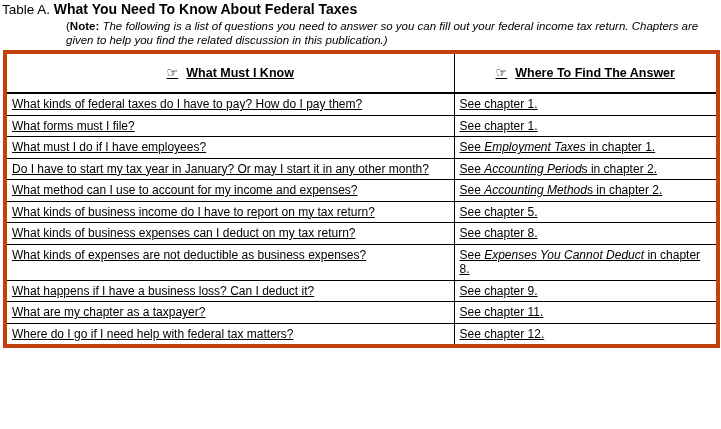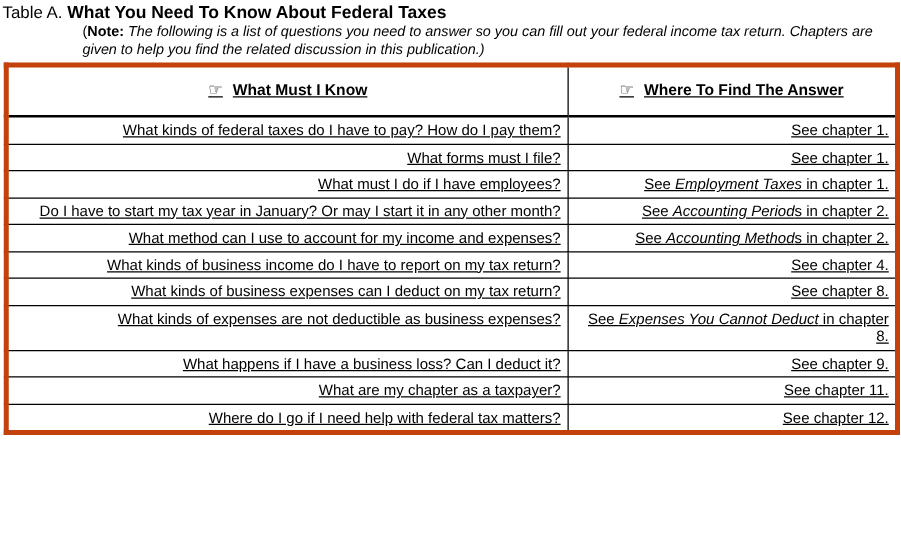--- a/index.html
+++ b/index.html
@@ -56,21 +56,20 @@
   }
   table.taxtable col.c1 { width: 449px; }
   table.taxtable col.c2 { width: 264px; }
   table.taxtable th,
   table.taxtable td {
     border: 1px solid #000000;
     vertical-align: top;
     font-size: 12px;
     line-height: 14.5px;
     padding: 3px 5px 3px 5px;
-    text-align: right;
   }
   table.taxtable thead th {
     border-bottom: 2px solid #000000;
     text-align: center;
     font-weight: bold;
     font-size: 12.5px;
     height: 30px;
     vertical-align: middle;
     padding: 4px 5px;
   }
@@ -130,21 +129,21 @@
       <tr>
         <td class="qcell two-line">Do I have to start my tax year in January? Or may I start it in any other month?</td>
         <td><span>See </span><em>Accounting Period</em><span>s in chapter 2.</span></td>
       </tr>
       <tr>
         <td class="qcell">What method can I use to account for my income and expenses?</td>
         <td><span>See </span><em>Accounting Method</em><span>s in chapter 2.</span></td>
       </tr>
       <tr>
         <td class="qcell">What kinds of business income do I have to report on my tax return?</td>
-        <td><span>See chapter 4.</span><em></em><span></span></td>
+        <td><span>See chapter 5.</span><em></em><span></span></td>
       </tr>
       <tr>
         <td class="qcell">What kinds of business expenses can I deduct on my tax return?</td>
         <td><span>See chapter 8.</span><em></em><span></span></td>
       </tr>
       <tr>
         <td class="qcell">What kinds of expenses are not deductible as business expenses?</td>
         <td class="two-line"><span>See </span><em>Expenses You Cannot Deduct</em><span> in chapter 8.</span></td>
       </tr>
       <tr>

